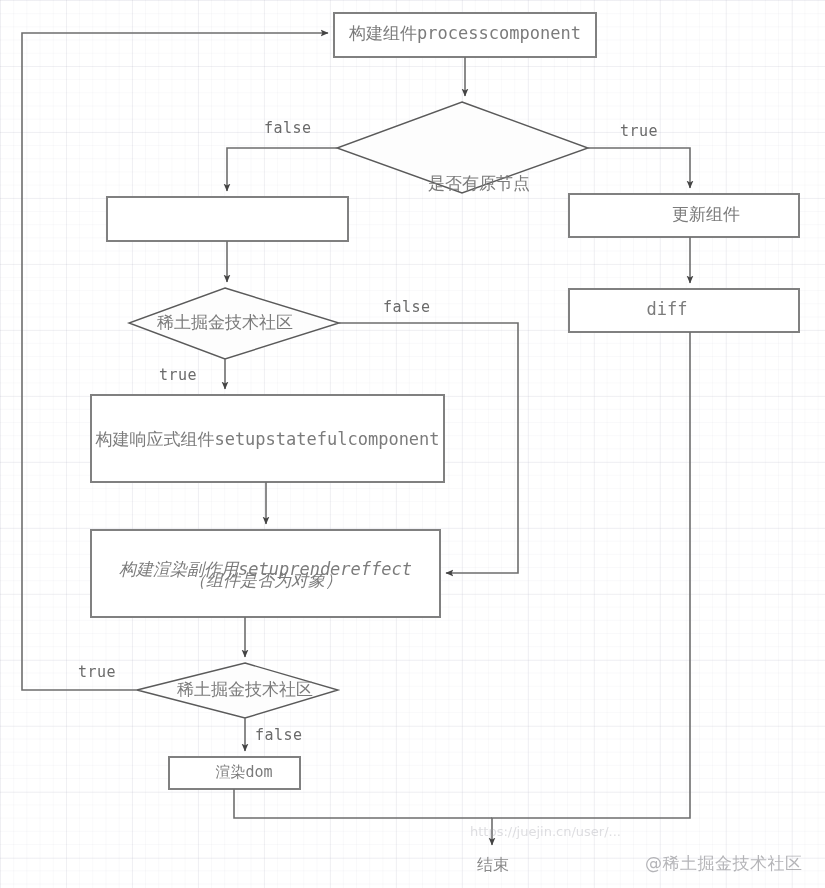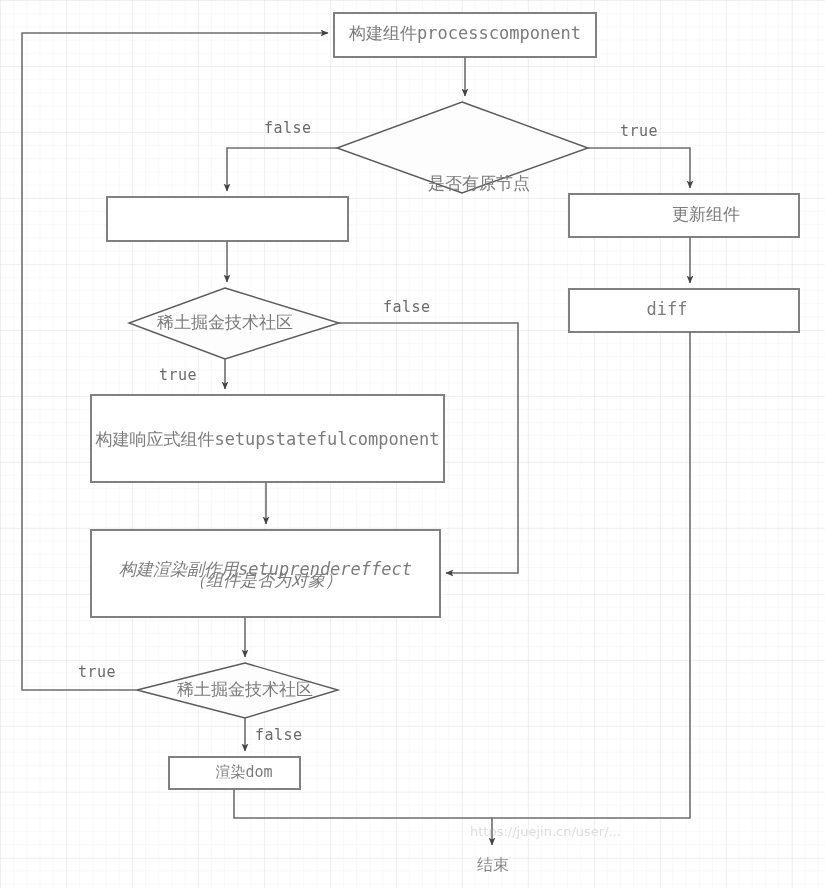--- a/index.html
+++ b/index.html
@@ -204,16 +204,17 @@
   <div class="edge-label" style="left:620px; top:122px;">true</div>
 
   <div class="edge-label" style="left:383px; top:298px;">false</div>
 
   <div class="edge-label" style="left:159px; top:366px;">true</div>
 
   <div class="edge-label" style="left:78px; top:663px;">true</div>
 
   <div class="edge-label" style="left:255px; top:726px;">false</div>
 
+  <div class="watermark" style="left:645px; top:852px;">@稀土掘金技术社区</div>
 
   <div class="watermark-sub" style="left:470px; top:824px;">https://juejin.cn/user/...</div>
 
 </div>
 
 </body></html>

